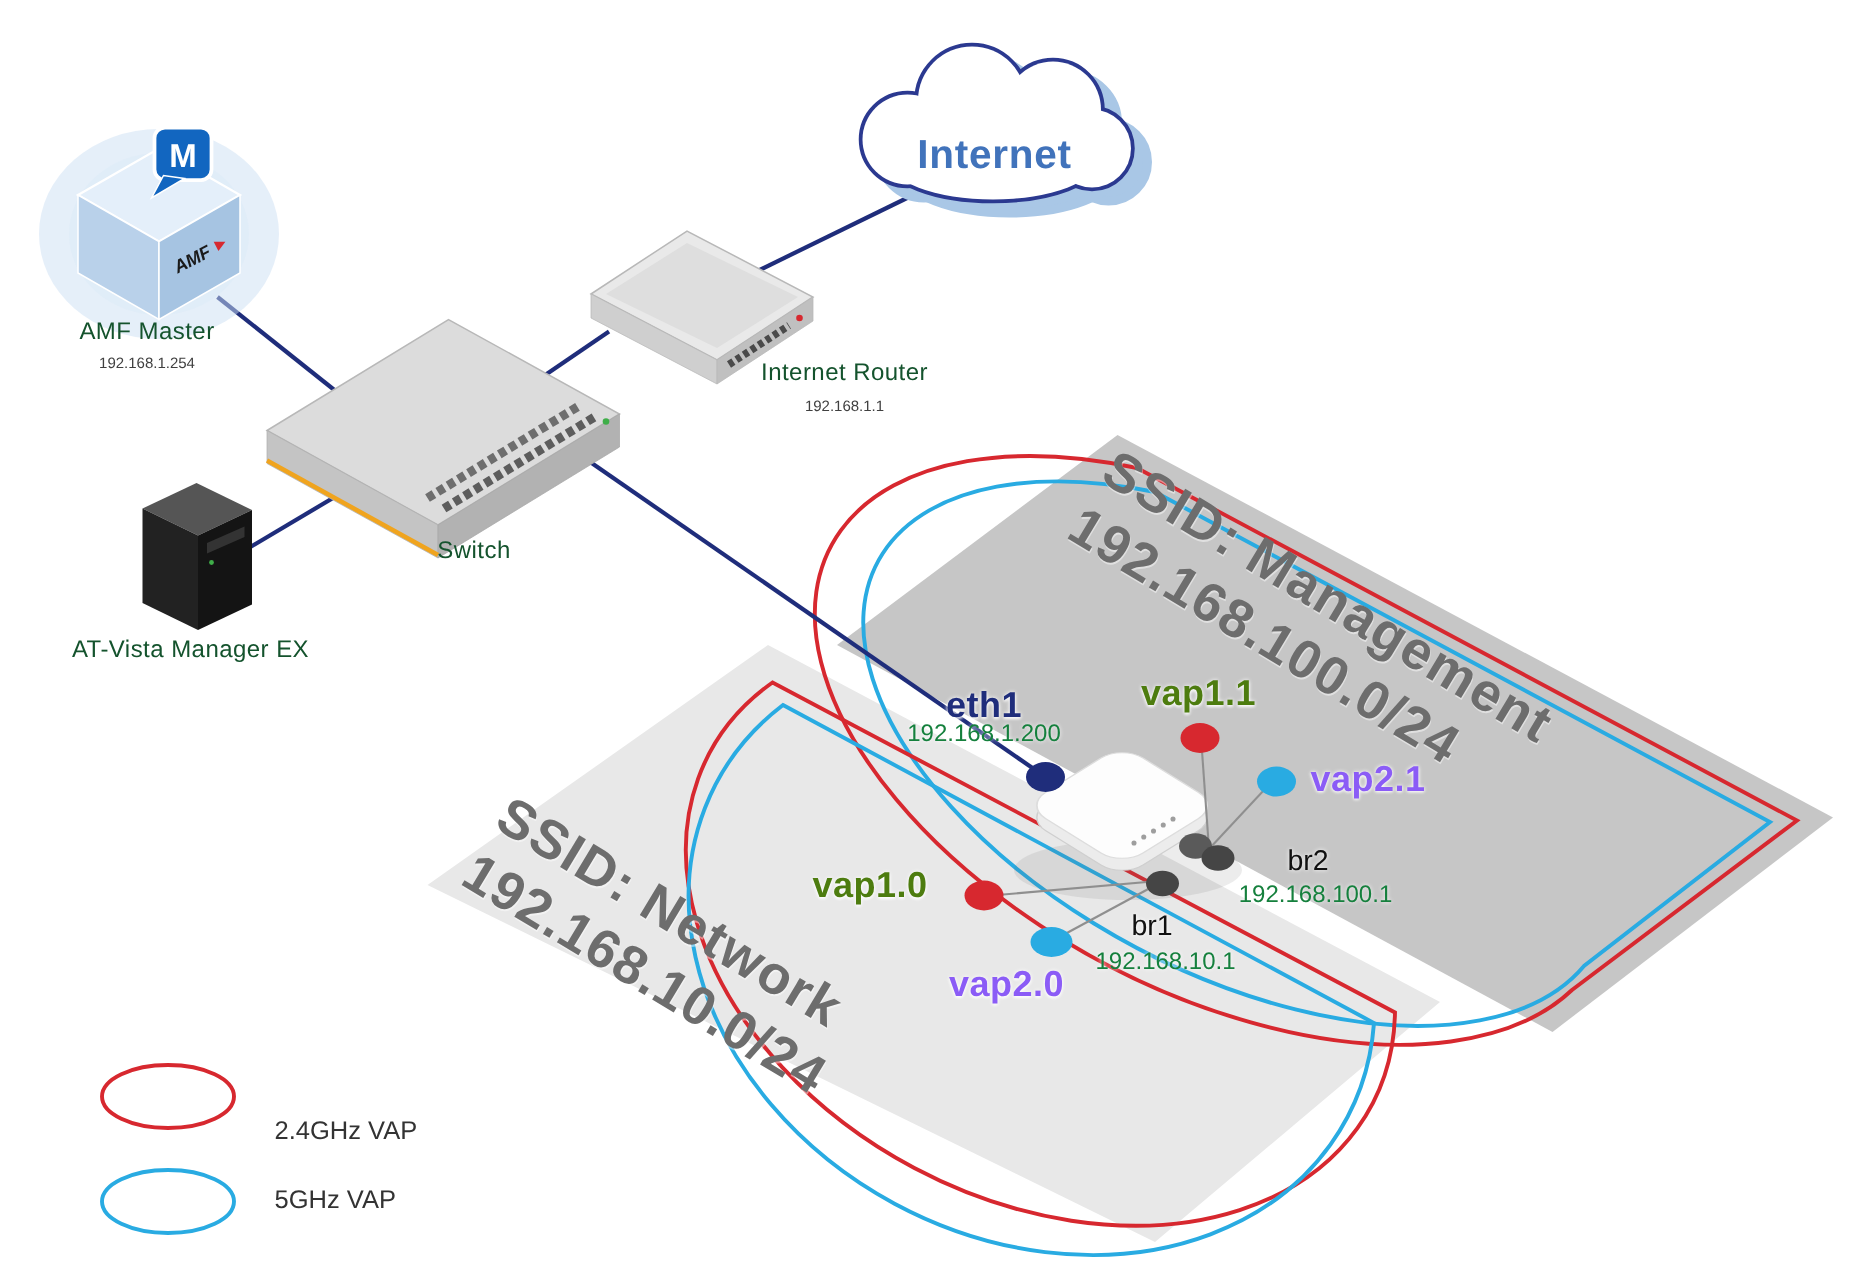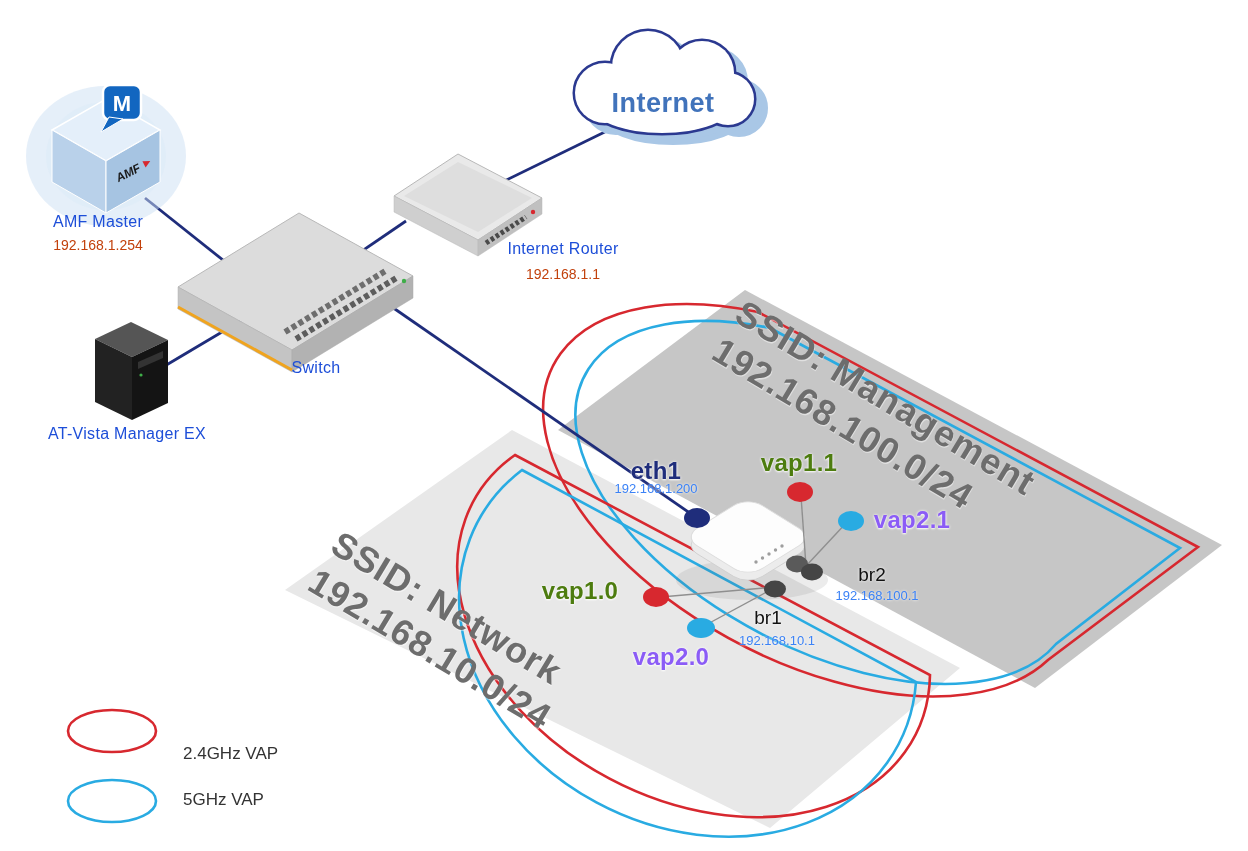--- a/index.html
+++ b/index.html
@@ -2,25 +2,25 @@
 <html><head>
 <meta charset="utf-8">
 <style>
   *{margin:0;padding:0;box-sizing:border-box}
   html,body{background:#fff}
   body{font-family:"Liberation Sans",sans-serif}
   #stage{position:relative;width:1248px;height:851px;background:#fff;overflow:hidden}
   #stage > svg{position:absolute;left:0;top:0}
   .lbl{position:absolute;white-space:nowrap;color:#333}
   .center{transform:translateX(-50%)}
-  .name{font-size:16px;color:#1d4ed8;letter-spacing:.3px}
-  .ip{font-size:14px;color:#c2410c}
+  .name{font-size:16px;color:#14532d;letter-spacing:.3px}
+  .ip{font-size:10px;color:#404040}
   .if{font-size:24px;font-weight:bold;letter-spacing:.3px;text-shadow:0 0 3px #fff,0 1px 2px rgba(255,255,255,.8)}
   .brl{font-size:19px;font-weight:normal;color:#111;text-shadow:0 0 3px #fff}
-  .ipsmall{font-size:13px;color:#3b82f6;text-shadow:0 0 3px #fff}
+  .ipsmall{font-size:16px;color:#15803d;text-shadow:0 0 3px #fff}
   .navy{color:#1f2d7b}
   .red{color:#4d7c0f}
   .blue{color:#8b5cf6}
   .zone-label{position:absolute;font-weight:bold;font-size:36px;color:#6d6d6d;line-height:1.22;letter-spacing:1px;
       transform:rotate(31deg);transform-origin:0 0;text-shadow:1px 1px 0 rgba(255,255,255,.45);white-space:nowrap}
   .legend-label{font-size:17px;color:#333}
   .cloud-text{font-weight:bold;letter-spacing:.5px}
 </style>
 </head>
 <body>

